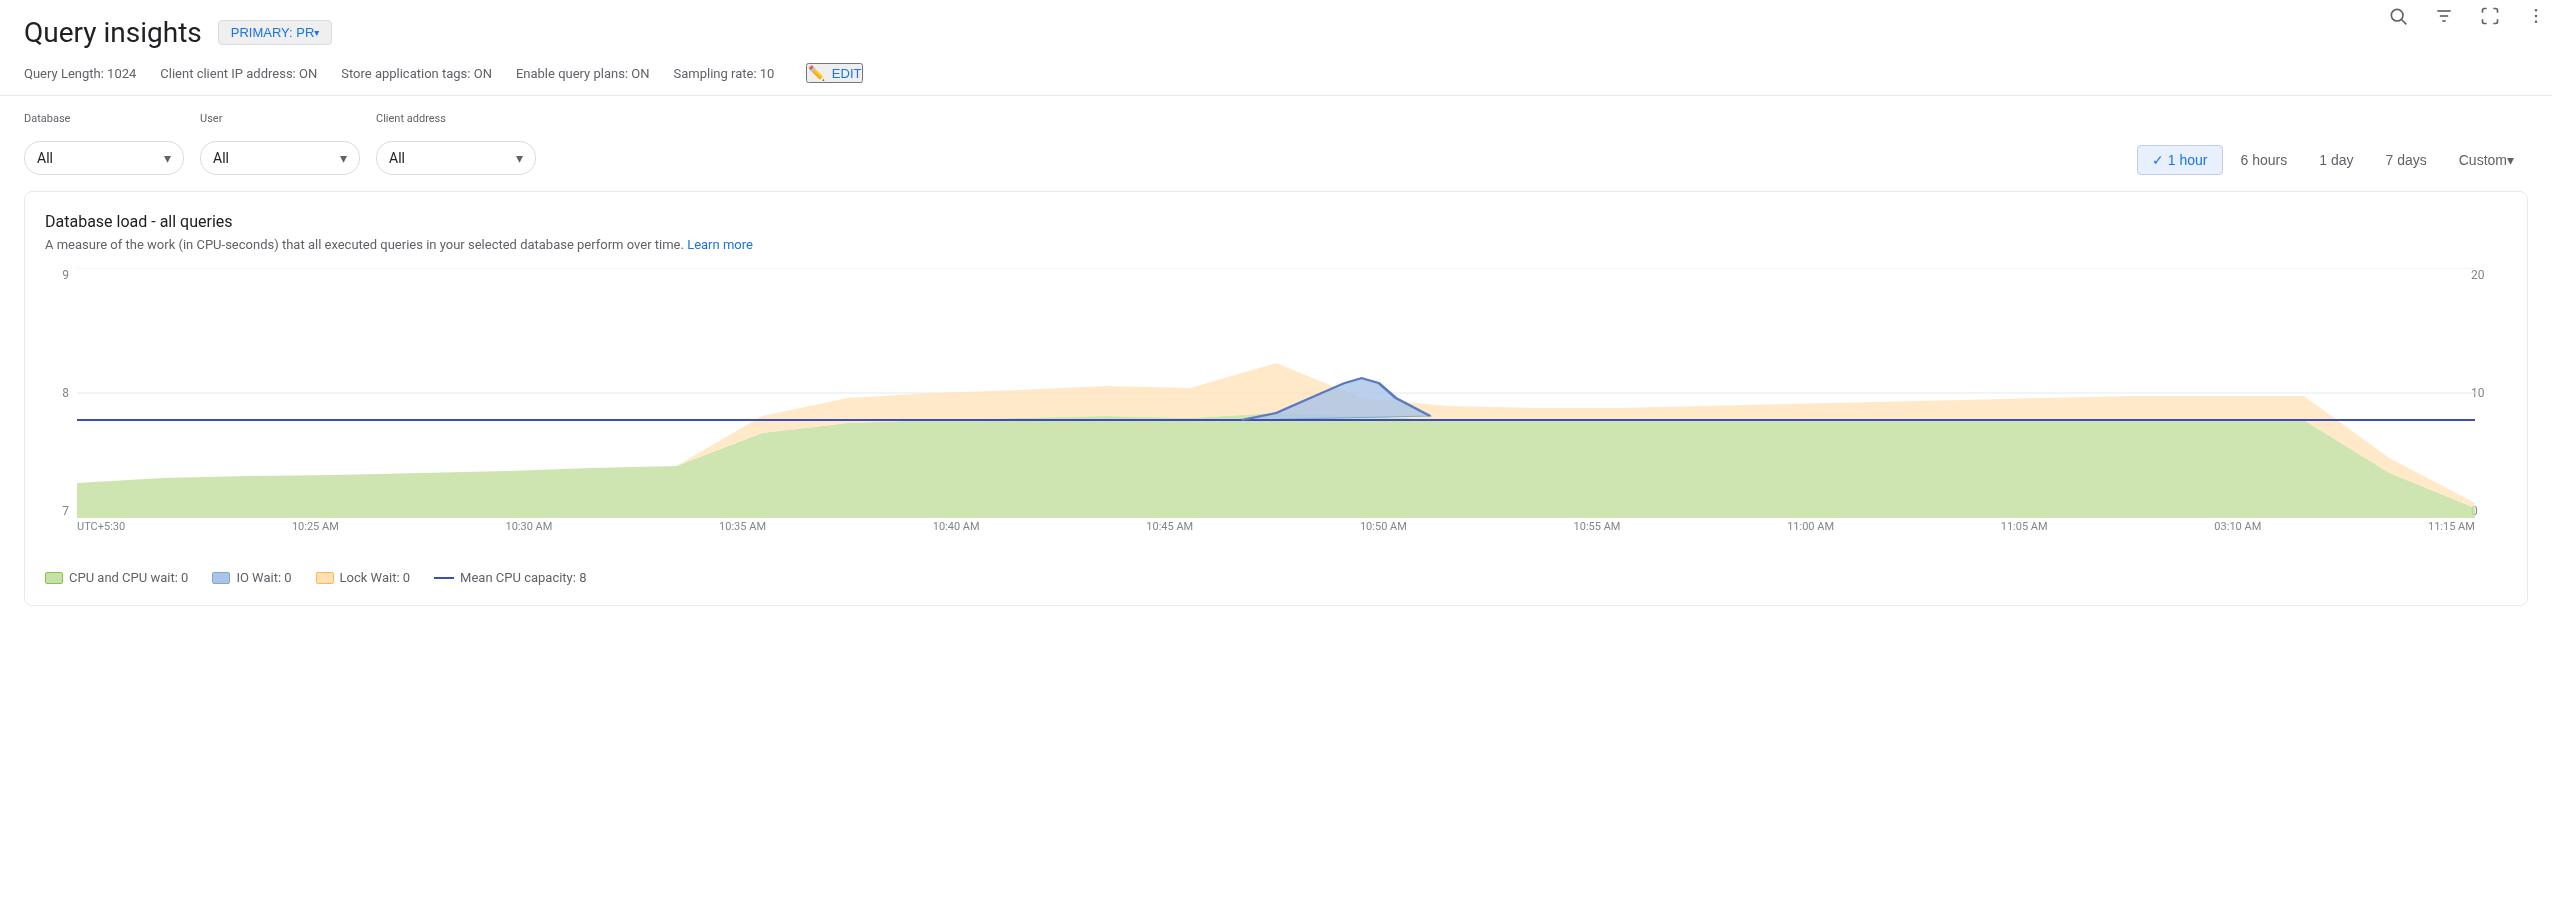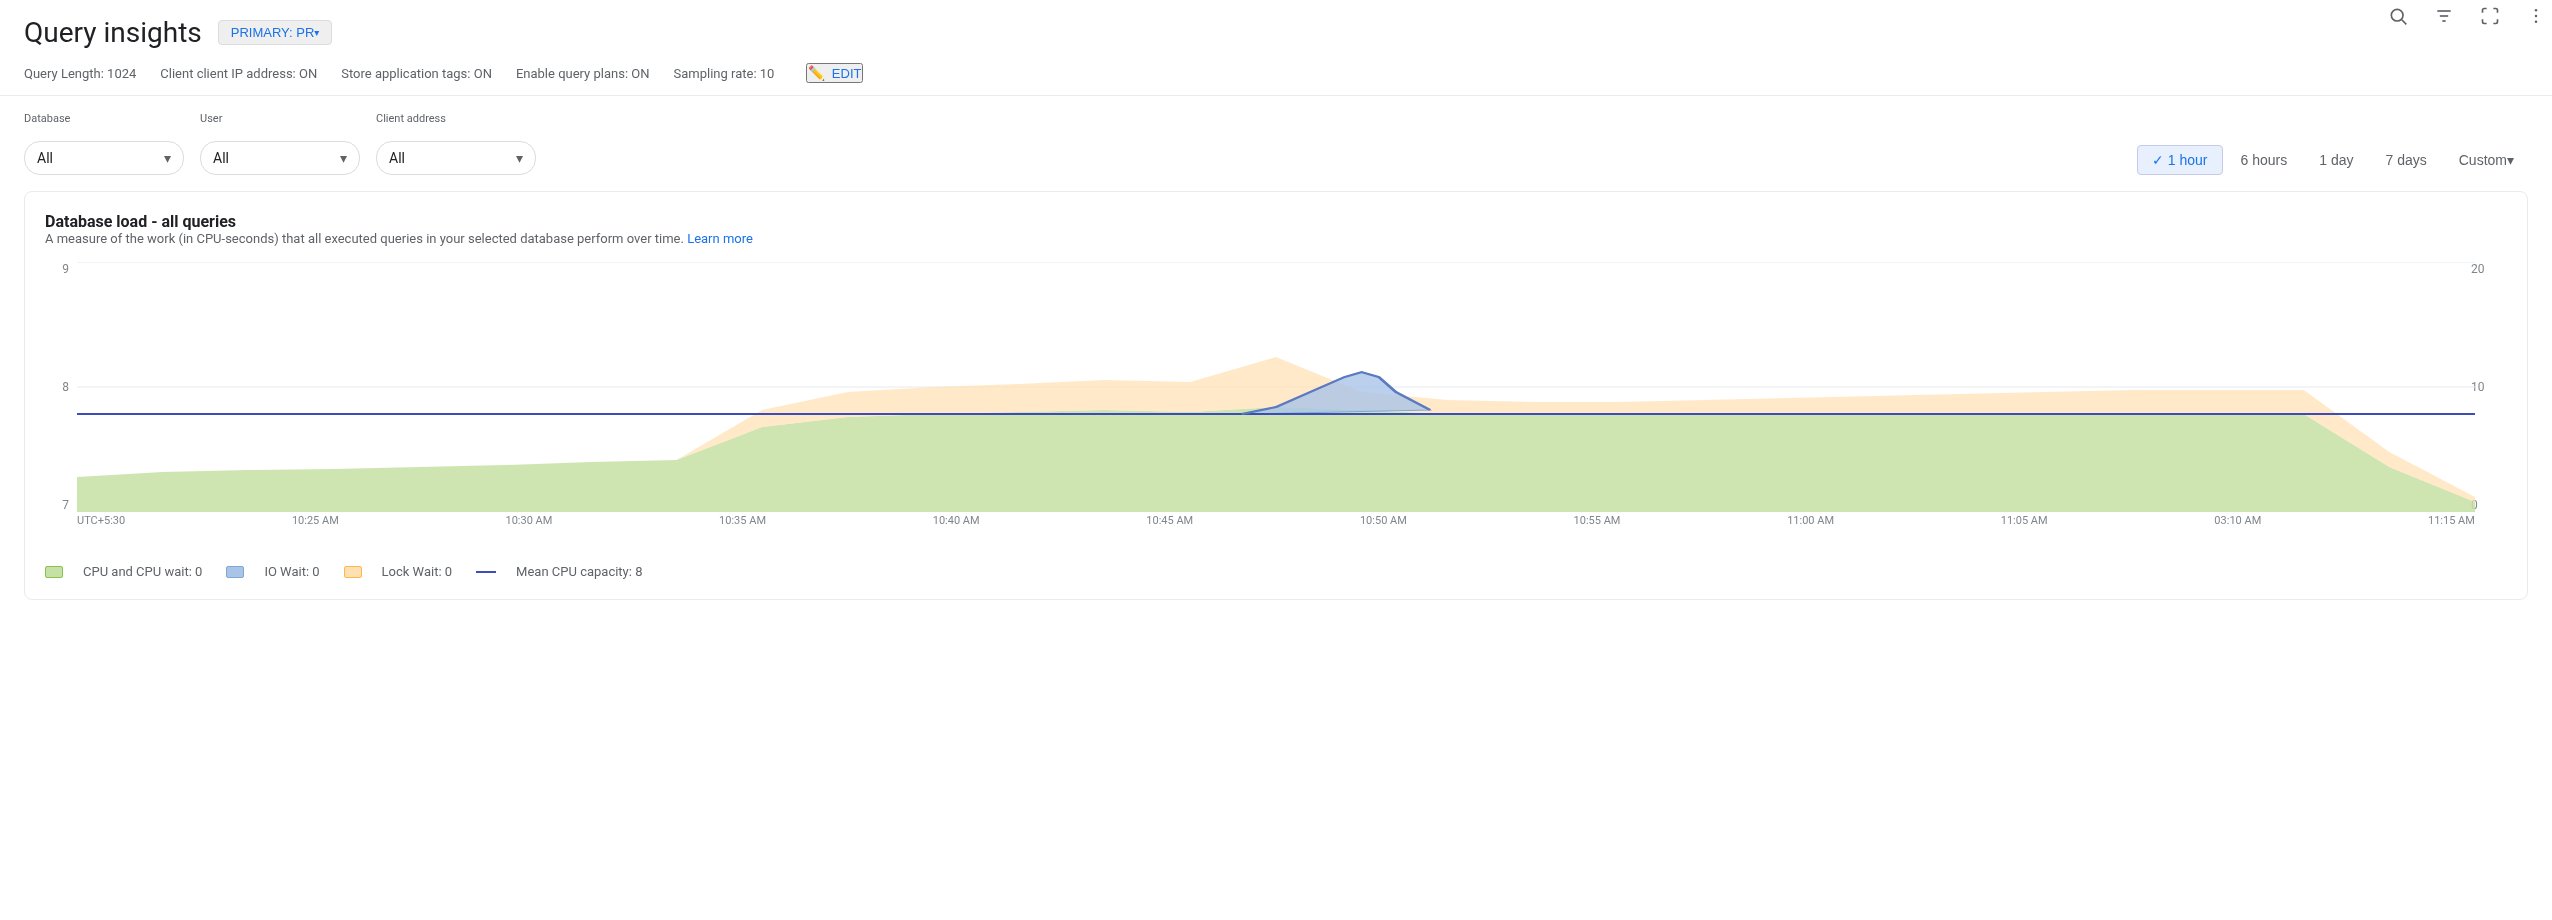--- a/index.html
+++ b/index.html
@@ -19,31 +19,31 @@
     .filter-label { font-size: 11px; color: #5f6368; }
     .filter-select { display: flex; align-items: center; justify-content: space-between; border: 1px solid #dadce0; border-radius: 16px; padding: 8px 12px; min-width: 160px; cursor: pointer; font-size: 14px; gap: 40px; }
     .filter-select .chevron { color: #5f6368; }
     
     .time-filters { margin-left: auto; display: flex; align-items: center; gap: 4px; }
     .time-btn { padding: 6px 14px; font-size: 14px; cursor: pointer; border-radius: 4px; color: #5f6368; border: none; background: none; }
     .time-btn.active { background: #e8f0fe; color: #1a73e8; font-weight: 500; display: flex; align-items: center; gap: 4px; border: 1px solid #c5cae9; }
     .time-btn.custom { display: flex; align-items: center; gap: 0; }
     
     .chart-section { margin: 0 24px; border: 1px solid #e8eaed; border-radius: 8px; padding: 20px; }
-    .chart-title { font-size: 16px; font-weight: 700; }
+    .chart-title { font-size: 16px; font-weight: 400; margin-bottom: 6px; }
     .chart-subtitle { font-size: 13px; color: #5f6368; margin-bottom: 16px; }
     .chart-subtitle a { color: #1a73e8; text-decoration: none; }
     
     .chart-container { position: relative; }
     
     .chart-icons { display: flex; gap: 14px; position: absolute; top: 0; right: 0; }
     .chart-icon-btn { color: #5f6368; cursor: pointer; width: 32px; height: 32px; display: flex; align-items: center; justify-content: center; border-radius: 50%; }
     
     .legend { display: flex; align-items: center; gap: 24px; padding: 12px 0 0; flex-wrap: wrap; font-size: 13px; color: #5f6368; }
-    .legend-item { display: flex; align-items: center; gap: 20px; }
+    .legend-item { display: flex; align-items: center; gap: 6px; }
     .legend-color { width: 18px; height: 12px; border-radius: 2px; }
     .legend-line { width: 20px; height: 2px; }
   </style>
 </head>
 <body>
 
 <div class="header">
   <h1 class="page-title">Query insights</h1>
   <button class="primary-badge">
     <span>PRIMARY: PR</span>

